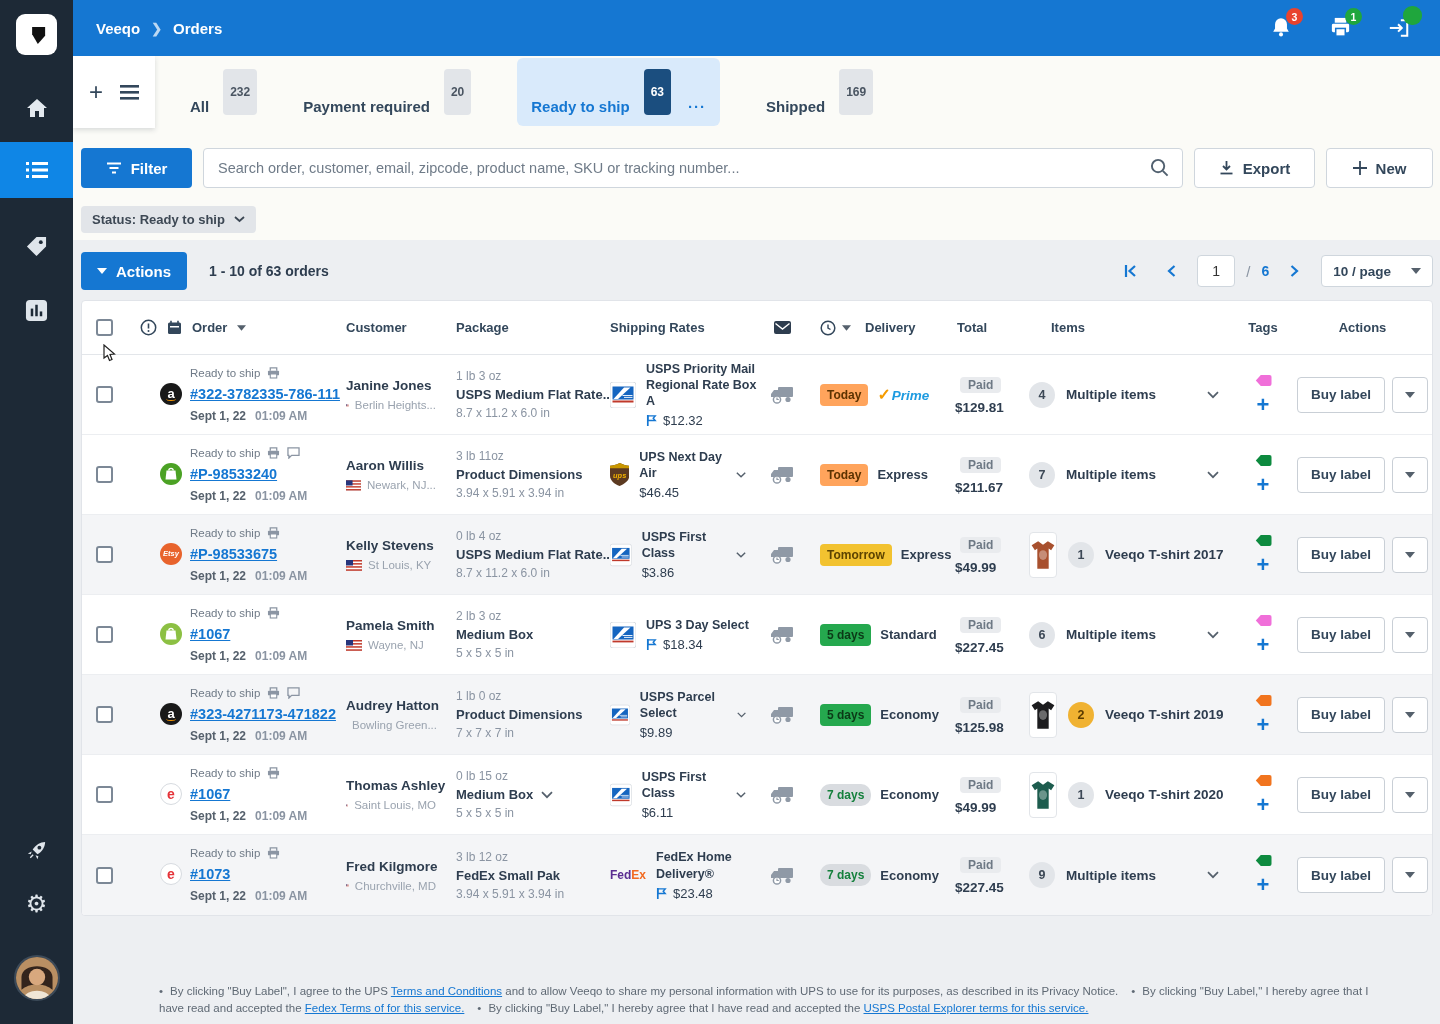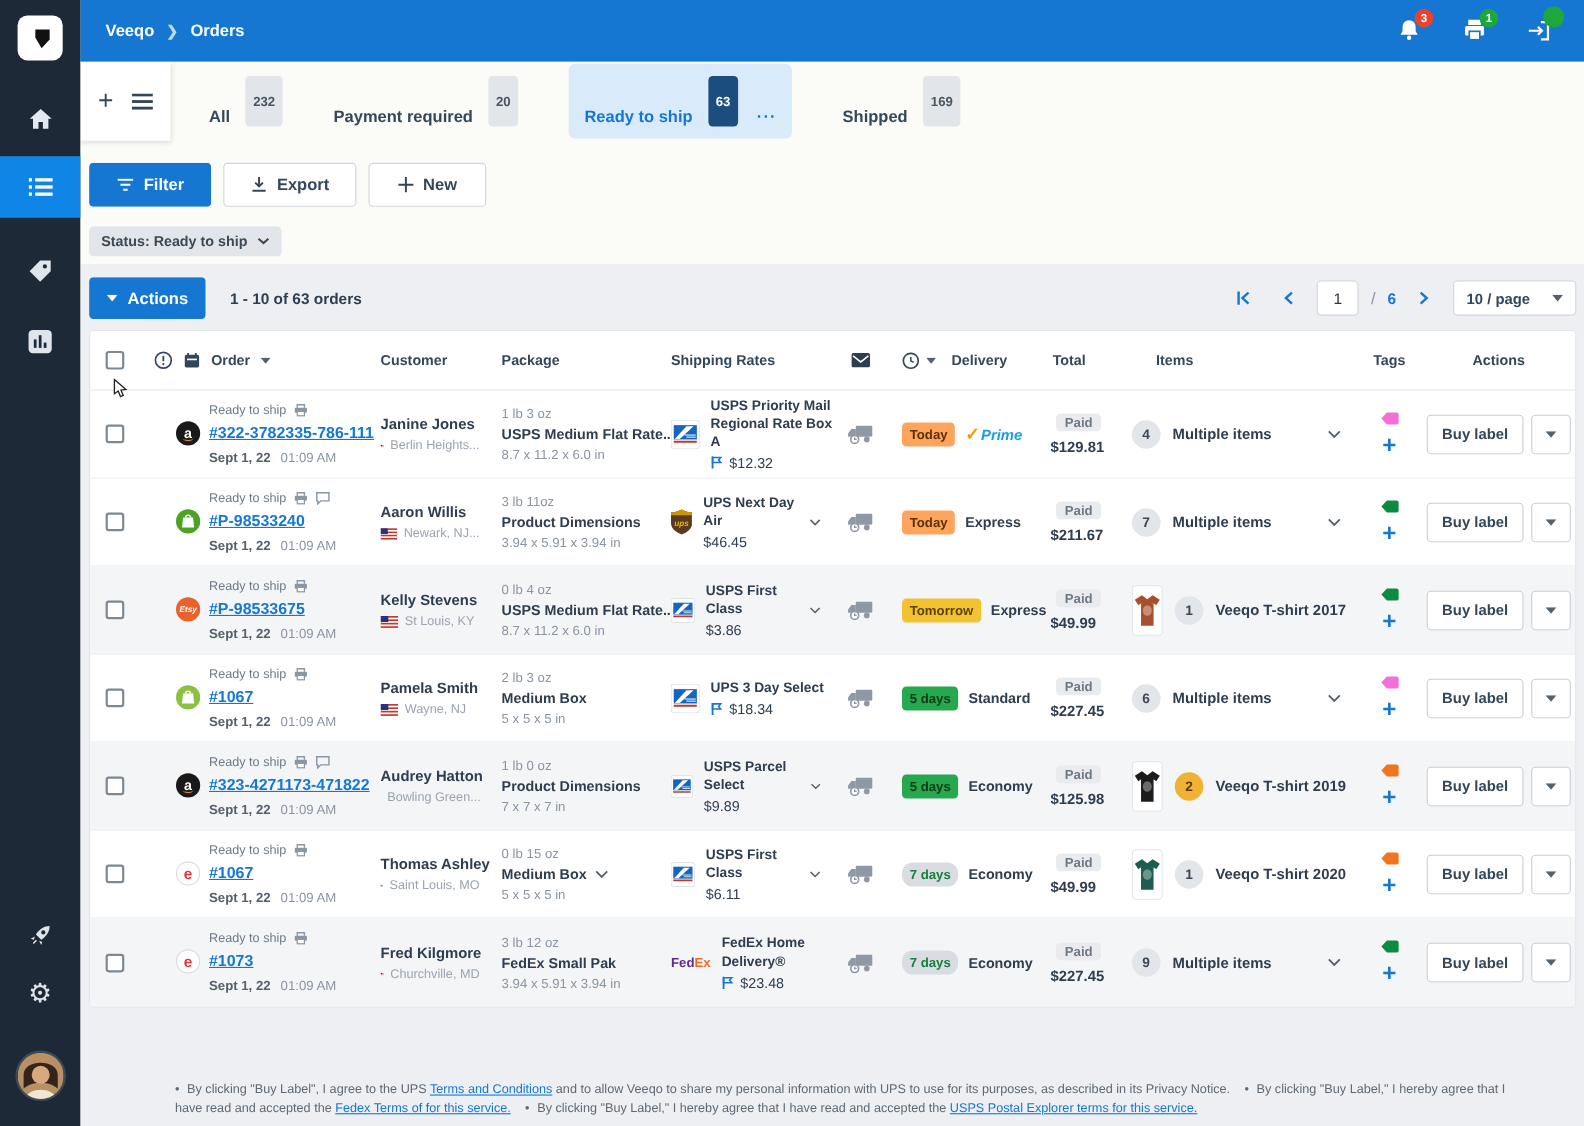--- a/index.html
+++ b/index.html
@@ -83,21 +83,21 @@
   .h-del { display:flex; align-items:center; gap:6px; padding-left:16px; }
   .h-del .lbl { margin-left:8px; }
   .h-total { padding-left:8px; } .h-items { padding-left:2px;margin-left:20px; }
   .h-tags, .h-actions { text-align:center; }
 
   .c-order { padding-left:34px; }
   .status-line { display:flex; align-items:center; gap:7px; margin-left:30px; font-size:11.5px; color:#6f7a87; margin-bottom:4px; }
   .order-line { display:flex; align-items:center; gap:8px; margin-bottom:4px; }
   .order-link { font-size:14.5px; font-weight:700; color:#1577d2; text-decoration:underline; white-space:nowrap; }
   .date-line { margin-left:30px; font-size:12px; color:#55606c; font-weight:600; }
-  .date-line .tt { color:#8a94a2; margin-left:9px; font-weight:400; }
+  .date-line .tt { color:#8a94a2; margin-left:9px; font-weight:700; }
 
   .ch { width:22px; height:22px; border-radius:50%; display:flex; align-items:center; justify-content:center; flex:0 0 22px; }
   .ch.amazon { background:#191919; color:#fff; font-weight:700; font-size:13px; position:relative; }
   .ch.amazon::after { content:""; position:absolute; bottom:3.5px; left:6px; width:10px; height:4px; border-bottom:1.7px solid #f79500; border-radius:50%; }
   .ch.etsy { background:#e8632c; color:#fff; font-size:7.5px; font-weight:700; font-style:italic; }
   .ch.ebay { background:#fff; border:1px solid #d7dbe0; color:#e53238; font-weight:700; font-size:14px; }
   .ch.shopify-dark { background:#4ba224; }
   .ch.shopify-light { background:#8cc043; }
 
   .c-cust { padding-left:30px; }
@@ -274,20 +274,27 @@
     </div>
   </div>
 
   <div class="toolbar">
     <button class="btn btn-blue filter-btn">
       <svg width="16" height="12" viewBox="0 0 16 12">
         <path d="M1 1.5h14M3.5 6h9M6 10.5h4" stroke="#fff" stroke-width="1.8" fill="none"></path>
       </svg>
       <span>Filter</span>
     </button>
+    <div class="search-wrap">
+      <input class="search-input" placeholder="Search order, customer, email, zipcode, product name, SKU or tracking number..." style="">
+      <svg class="search-icon" width="19" height="19" viewBox="0 0 20 20">
+        <circle cx="8.5" cy="8.5" r="6.5" fill="none" stroke="#51606f" stroke-width="2"></circle>
+        <path d="M13.5 13.5 L18.5 18.5" stroke="#51606f" stroke-width="2"></path>
+      </svg>
+    </div>
     <button class="btn btn-white export-btn">
       <svg width="15" height="16" viewBox="0 0 15 16">
         <path d="M7.5 1v8M4 6l3.5 3.5L11 6" fill="none" stroke="#33475b" stroke-width="1.8"></path>
         <path d="M1.5 13.5h12" stroke="#33475b" stroke-width="1.8"></path>
       </svg>
       <span>Export</span>
     </button>
     <button class="btn btn-white new-btn">
       <svg width="14" height="14" viewBox="0 0 14 14">
         <path d="M7 0v14M0 7h14" stroke="#33475b" stroke-width="1.8"></path>

